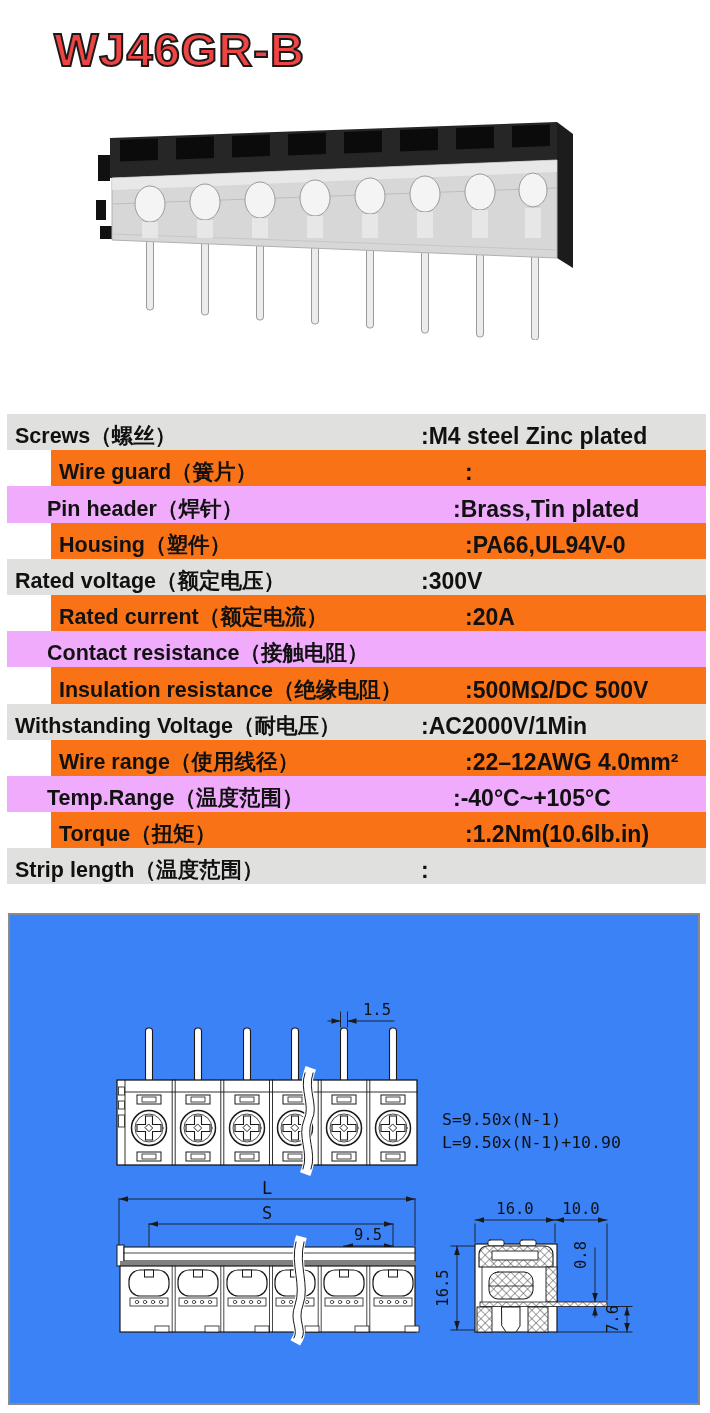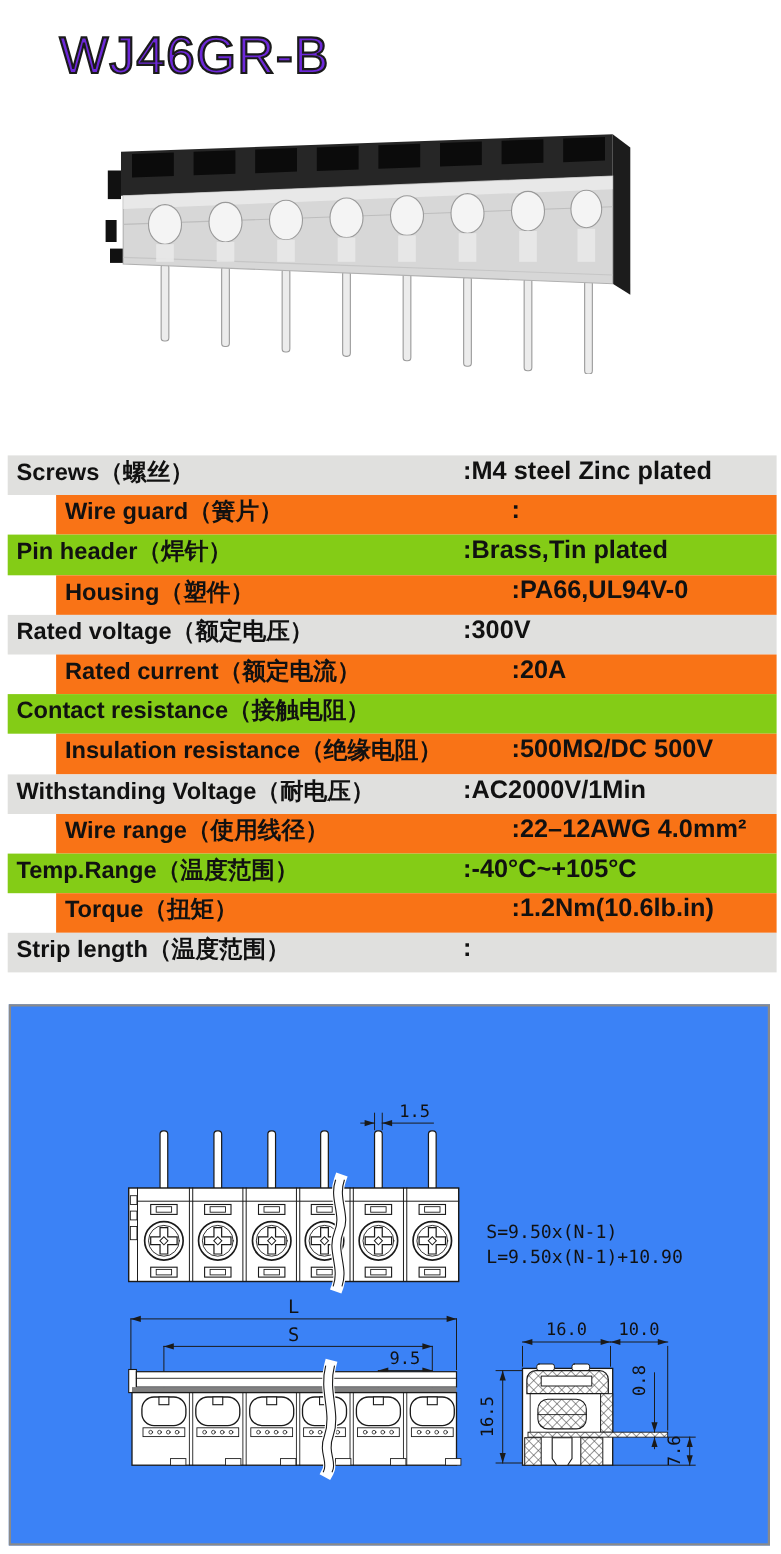--- a/index.html
+++ b/index.html
@@ -2,28 +2,28 @@
 <html><head>
 <meta charset="utf-8">
 <style>
   html,body{margin:0;padding:0;}
   body{
     width:710px;height:1413px;position:relative;background:#ffffff;
     font-family:"Liberation Sans", sans-serif;color:#111;overflow:hidden;
   }
   .title{
     position:absolute;left:54px;top:22px;
-    font-size:47px;font-weight:normal;letter-spacing:1px;color:#6d28d9;
+    font-size:47px;font-weight:bold;letter-spacing:1px;color:#ef4444;
     -webkit-text-stroke:2px #1a1a1a;
   }
   .photo{position:absolute;left:90px;top:100px;width:530px;height:240px;}
   .spec{position:absolute;left:7px;top:414px;width:699px;}
-  .row{height:36.2px;display:flex;align-items:flex-start;}
+  .row{height:36.2px;display:flex;align-items:flex-end;}
   .row[data-bg="gray"]{background:#e0e0de;}
-  .row[data-bg="green"]{background:#84cc16;}
+  .row[data-bg="green"]{background:#f0abfc;padding-left:32px;}
   .row[data-bg="white"]{background:#f97316;margin-left:44px;}
   .lab{flex:0 0 406px;padding-left:8px;font-size:21.5px;font-weight:bold;white-space:nowrap;}
   .val{flex:1;font-size:23px;font-weight:bold;white-space:nowrap;}
   .drawing{
     position:absolute;left:8px;top:913px;width:692px;height:492px;
     border:2px solid #8a8a8a;box-sizing:border-box;background:#3b82f6;
   }
   .dimtxt{font-family:"DejaVu Sans Mono", monospace;font-size:15.5px;fill:#111;}
   .dimtxt-lg{font-family:"DejaVu Sans Mono", monospace;font-size:17px;fill:#111;}
   .formula{font-family:"DejaVu Sans Mono", monospace;font-size:16.5px;fill:#111;}

